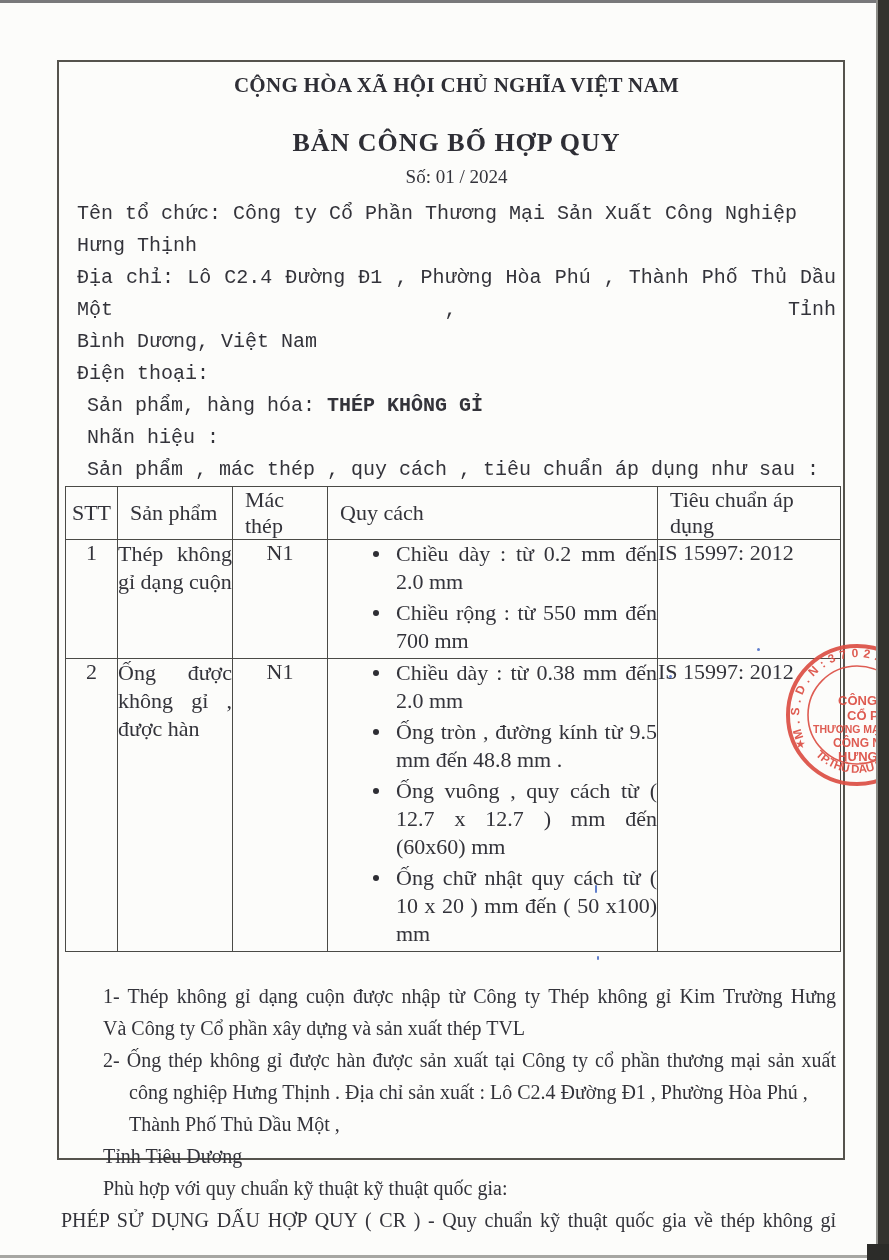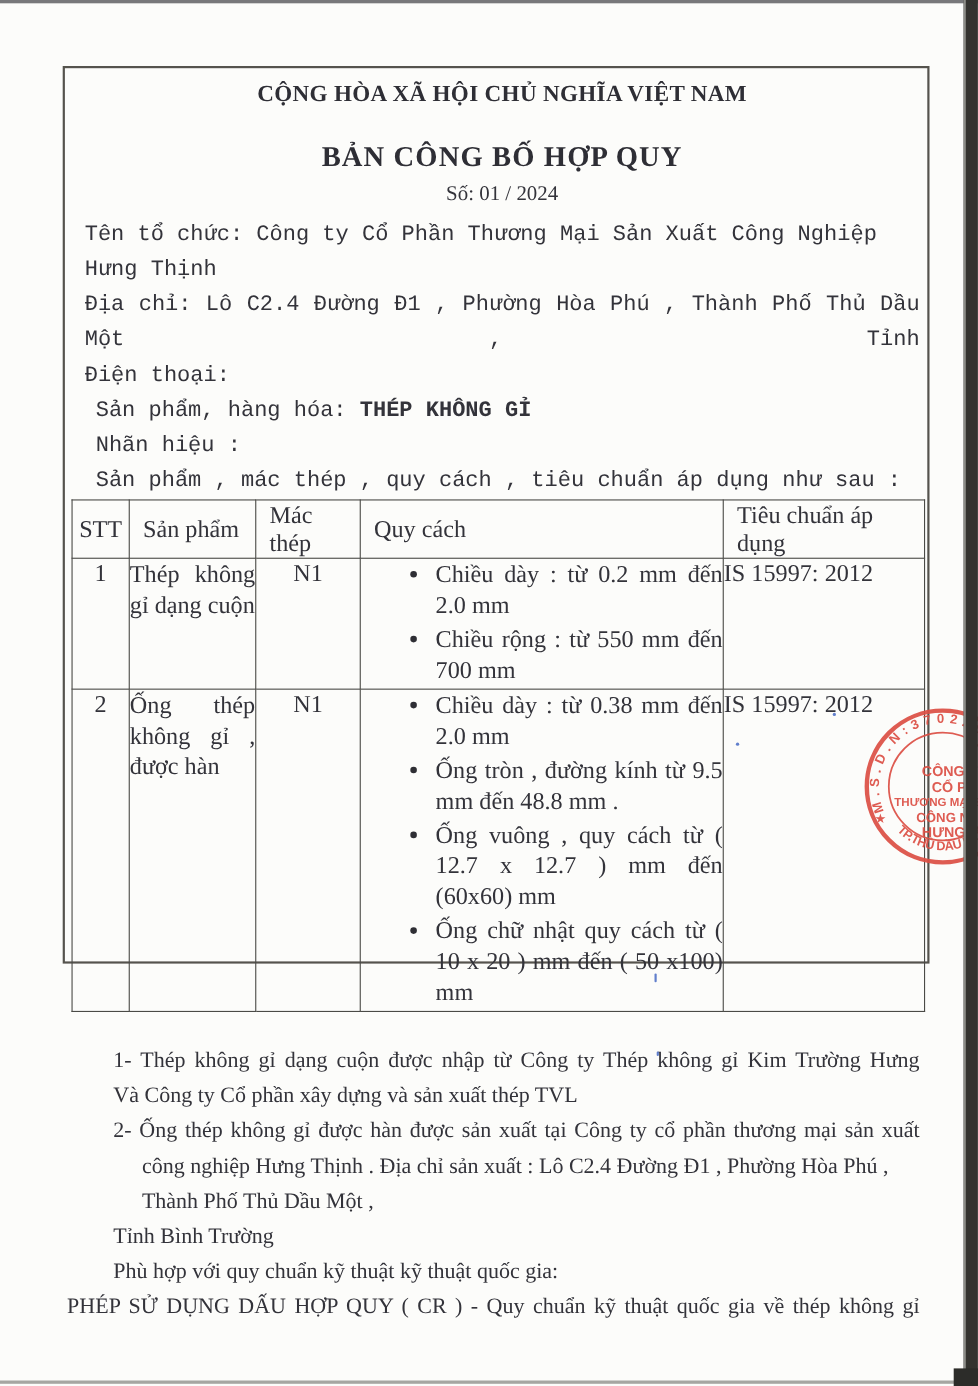--- a/index.html
+++ b/index.html
@@ -11,21 +11,21 @@
   }
   
   .edge-top{position:absolute;top:0;left:0;right:0;height:3px;background:#56565a;opacity:.8;z-index:40;}
   .edge-right{position:absolute;top:0;right:0;width:11px;height:1260px;background:#34332f;border-left:2px solid #8d8d88;z-index:40;}
   .edge-bottom{position:absolute;bottom:2px;left:0;right:0;height:3px;background:#a6a6a2;z-index:39;}
   .edge-foot{position:absolute;bottom:0;right:0;width:22px;height:16px;background:#2c2c29;z-index:41;}
   .speck{position:absolute;background:#3a5fc0;border-radius:2px;opacity:.8;z-index:25;}
 
   
   .frame{
-    position:absolute;left:57px;top:60px;width:788px;height:816px;
+    position:absolute;left:57px;top:60px;width:788px;height:1100px;
     border:2px solid #55534d;box-sizing:border-box;
     padding:0 7px 0 18px;background:transparent;
   }
 
   .head{text-align:center;margin-top:10px;}
   .nat{font-size:21px;font-weight:bold;line-height:26px;letter-spacing:.3px;color:#2e2e35;}
   .motto-wrap{margin-top:2px;text-align:center;}
   .motto{position:relative;display:inline-block;font-size:19px;font-weight:bold;line-height:24px;color:#2e2e35;}
   .motto .u{position:absolute;left:-20px;right:44px;bottom:-3px;height:2px;background:#3c3c42;}
 
@@ -83,20 +83,21 @@
   <div class="head">
     <div class="nat">CỘNG HÒA XÃ HỘI CHỦ NGHĨA VIỆT NAM</div>
   </div>
 
   <div class="title">BẢN CÔNG BỐ HỢP QUY</div>
   <div class="so">Số: 01 / 2024</div>
 
   <div class="body-block">
     <div class="bl">Tên tổ chức: Công ty Cổ Phần Thương Mại Sản Xuất Công Nghiệp Hưng Thịnh</div>
     <div class="bl jl">Địa chỉ: Lô C2.4 Đường Đ1 , Phường Hòa Phú , Thành Phố Thủ Dầu Một , Tỉnh</div>
+    <div class="bl">Bình Dương, Việt Nam</div>
     <div class="bl">Điện thoại:</div>
     <div class="bl ind"><span>Sản phẩm, hàng hóa: </span><span class="b">THÉP KHÔNG GỈ</span></div>
     <div class="bl ind">Nhãn hiệu :</div>
     <div class="bl ind">Sản phẩm , mác thép , quy cách , tiêu chuẩn áp dụng như sau :</div>
   </div>
 
   <table class="spec">
     <colgroup>
       <col class="c-stt">
         <col class="c-sp">
@@ -125,21 +126,21 @@
           <ul class="qcl">
             <li>Chiều dày : từ 0.2 mm đến 2.0 mm</li>
             <li>Chiều rộng : từ 550 mm đến 700 mm</li>
           </ul>
         </td>
         <td class="tc">IS 15997: 2012</td>
       </tr>
       <tr>
         <td class="stt">2</td>
         <td class="sp">
-          <div class="ln stretch">Ống thép</div>
+          <div class="ln stretch">Ống được</div>
           <div class="ln stretch">không gỉ ,</div>
           <div class="ln">được hàn</div>
         </td>
         <td class="mac">N1</td>
         <td class="qc">
           <ul class="qcl">
             <li>Chiều dày : từ 0.38 mm đến 2.0 mm</li>
             <li>Ống tròn , đường kính từ 9.5 mm đến 48.8 mm .</li>
             <li>Ống vuông , quy cách từ ( 12.7 x 12.7 ) mm đến (60x60) mm</li>
             <li>Ống chữ nhật quy cách từ ( 10 x 20 ) mm đến ( 50 x100) mm</li>
@@ -149,21 +150,21 @@
       </tr>
     </tbody>
   </table>
 
   <div class="notes">
     <div class="note jl">1- Thép không gỉ dạng cuộn được nhập từ Công ty Thép không gỉ Kim Trường Hưng</div>
     <div class="note">Và Công ty Cổ phần xây dựng và sản xuất thép TVL</div>
     <div class="note jl">2- Ống thép không gỉ được hàn được sản xuất tại Công ty cổ phần thương mại sản xuất</div>
     <div class="note sub">công nghiệp Hưng Thịnh . Địa chỉ sản xuất : Lô C2.4 Đường Đ1 , Phường Hòa Phú ,</div>
     <div class="note sub">Thành Phố Thủ Dầu Một ,</div>
-    <div class="note">Tỉnh Bình Trường</div>
+    <div class="note">Tỉnh Tiêu Dương</div>
     <div class="note">Phù hợp với quy chuẩn kỹ thuật kỹ thuật quốc gia:</div>
     <div class="note flush jl">PHÉP SỬ DỤNG DẤU HỢP QUY ( CR ) -  Quy chuẩn kỹ thuật quốc gia về thép không gỉ</div>
   </div>
 
 </div>
 
 <svg class="stamp" viewBox="0 0 200 200" color="#dc4f44">
   <circle cx="100" cy="100" r="69" fill="none" stroke="currentColor" stroke-width="4"></circle>
   <circle cx="100" cy="100" r="49" fill="none" stroke="currentColor" stroke-width="1.6"></circle>
   <defs>

